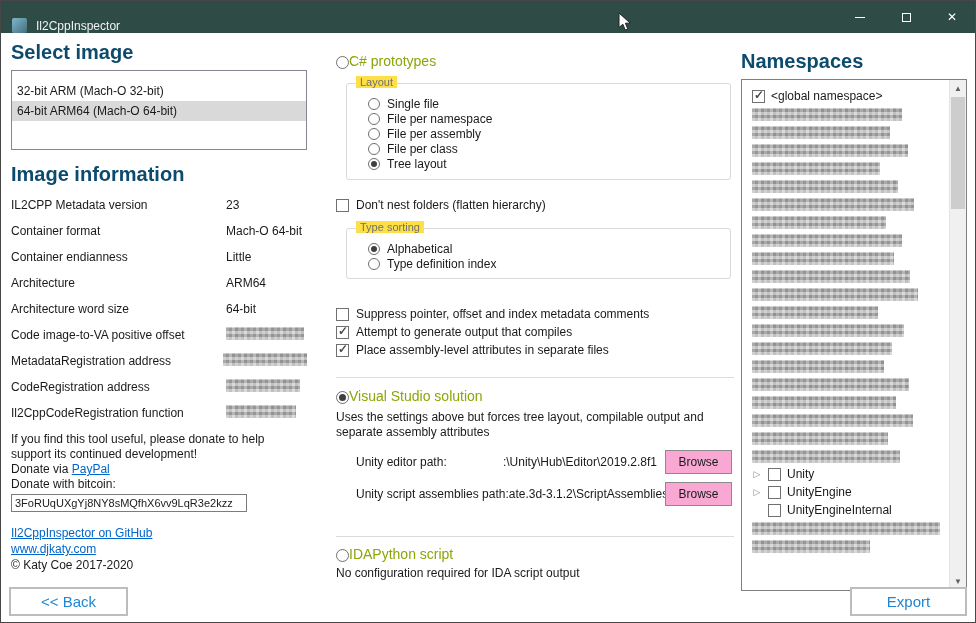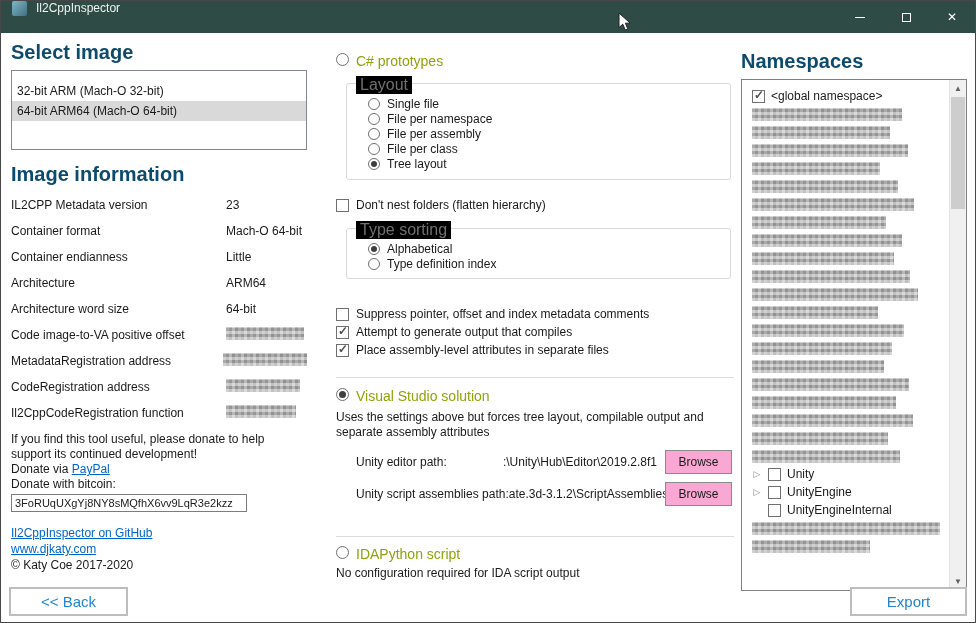--- a/index.html
+++ b/index.html
@@ -2,21 +2,21 @@
 <html><head>
 <meta charset="utf-8">
 <style>
   *{box-sizing:border-box}
   html,body{margin:0;padding:0}
   #app{position:relative;width:976px;height:623px;background:#fff;
        font-family:"Liberation Sans",sans-serif;font-size:12px;color:#1a1a1a;
        border:1px solid #474747;overflow:hidden}
   
   .titlebar{position:absolute;top:0;left:0;right:0;height:32px;background:#2e4b46;
-            display:flex;align-items:flex-start;color:#fff;z-index:5}
+            display:flex;align-items:flex-end;color:#fff;z-index:5}
   .app-icon{width:15px;height:15px;margin:0 9px 0 11px;border-radius:2px;
             background:linear-gradient(135deg,#7fb6c9,#41707f);flex:none}
   .titlebar .title{font-size:12px;color:#eef3f2}
   .win-controls{margin-left:auto;display:flex;height:100%}
   .win-btn{width:46px;height:100%;display:flex;align-items:center;justify-content:center;color:#fff}
   .glyph-min{width:10px;height:1px;background:#fff}
   .glyph-max{width:9px;height:9px;border:1px solid #fff}
   .glyph-close{font-size:12px}
   .cursor{position:absolute;left:617px;top:11px;z-index:9;pointer-events:none}
   
@@ -43,27 +43,27 @@
   .info-label{width:215px}
   .info-value{flex:1}
   .donate{margin:6px 0 0 0;line-height:15px}
   .tline{line-height:15px}
   .bitcoin-input{width:236px;height:18px;border:1px solid #7c7c7c;font-size:11px;
                  font-family:Liberation Sans, sans-serif;padding:0 3px;margin-top:2px;color:#1a1a1a}
   .links-block{margin-top:13px}
   .links-block div{line-height:16px}
   
   #col-center{position:absolute;left:335px;top:40px;width:398px}
-  .green-row{display:flex;align-items:flex-start;gap:7px;margin-top:12px}
+  .green-row{display:flex;align-items:flex-end;margin-top:12px}
   .green-row .radio{width:13px;height:13px}
   .opt-green{font-size:14px;color:#8aa608}
   .groupbox{border:1px solid #d9d9d9;border-radius:3px;position:relative;margin:14px 0 0 10px;
             width:385px;padding:12px 0 8px 21px}
-  .groupbox .legend{position:absolute;top:-8px;left:9px;background:#000000;padding:0 4px;
-                    color:#707070;font-size:16px}
+  .groupbox .legend{position:absolute;top:-8px;left:9px;background:#fde047;padding:0 4px;
+                    color:#707070;font-size:11px}
   .radio-row{display:flex;align-items:center;gap:7px;height:15px}
   .cb-row{display:flex;align-items:center;gap:7px;height:18px}
   .path-row{display:flex;align-items:center;margin:8px 0 0 20px;width:376px}
   .path-label{flex:none}
   .path-value{flex:1;text-align:right;padding-right:8px;white-space:nowrap;overflow:hidden}
   .btn-browse{width:67px;height:24px;background:#f9a8d4;border:1px solid #8b8b8b;flex:none;
               display:flex;align-items:center;justify-content:center;cursor:pointer}
   .desc{line-height:15px;margin-top:6px}
   
   #col-right{position:absolute;left:740px;top:49px;width:226px}

